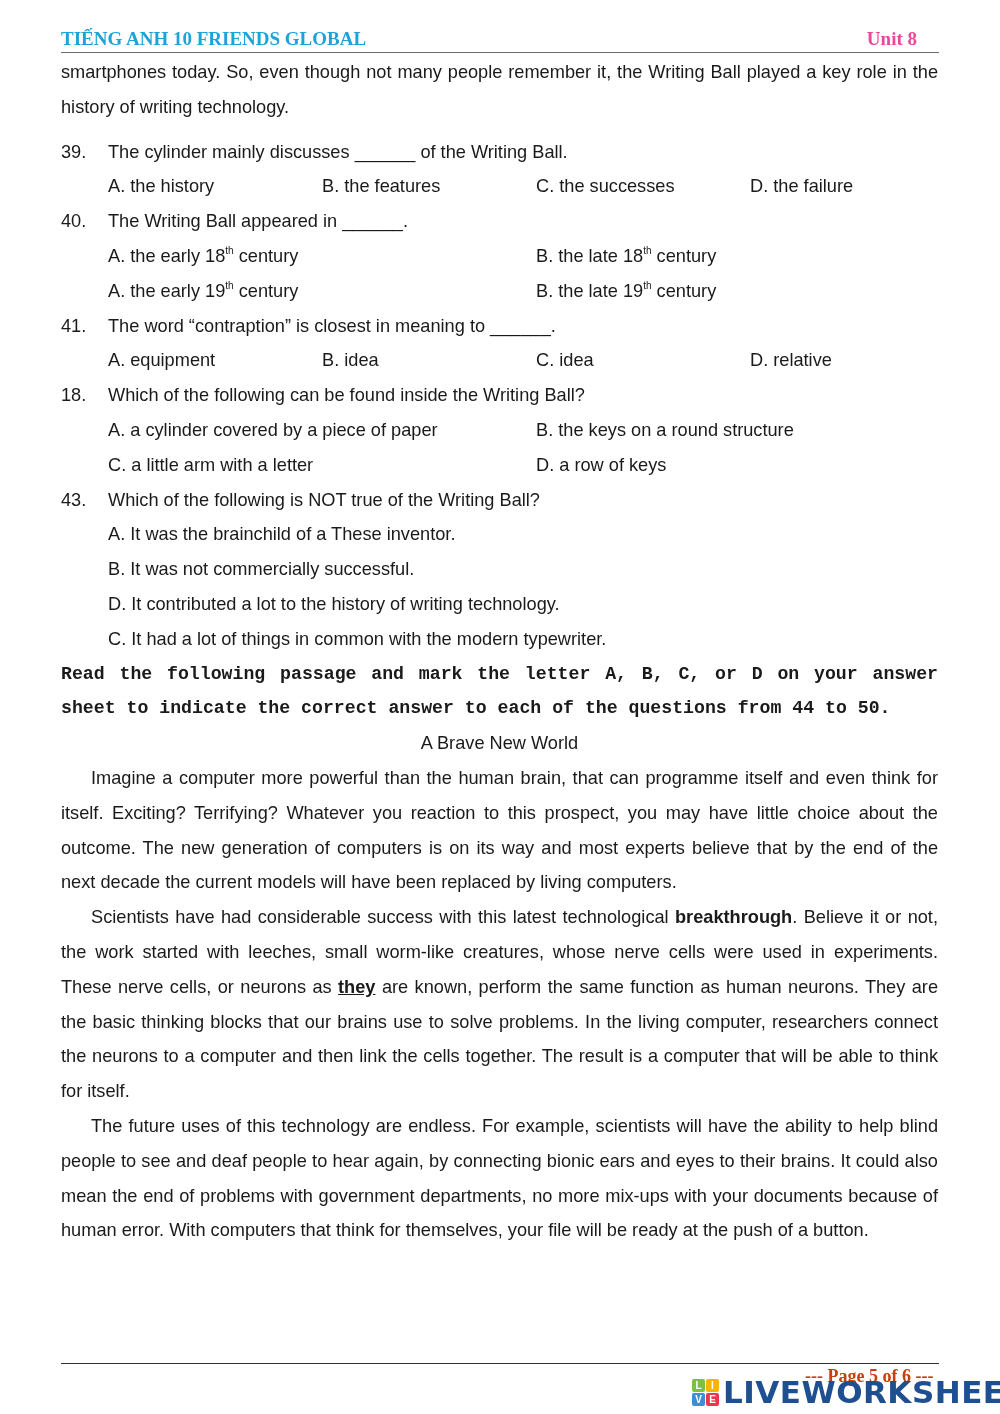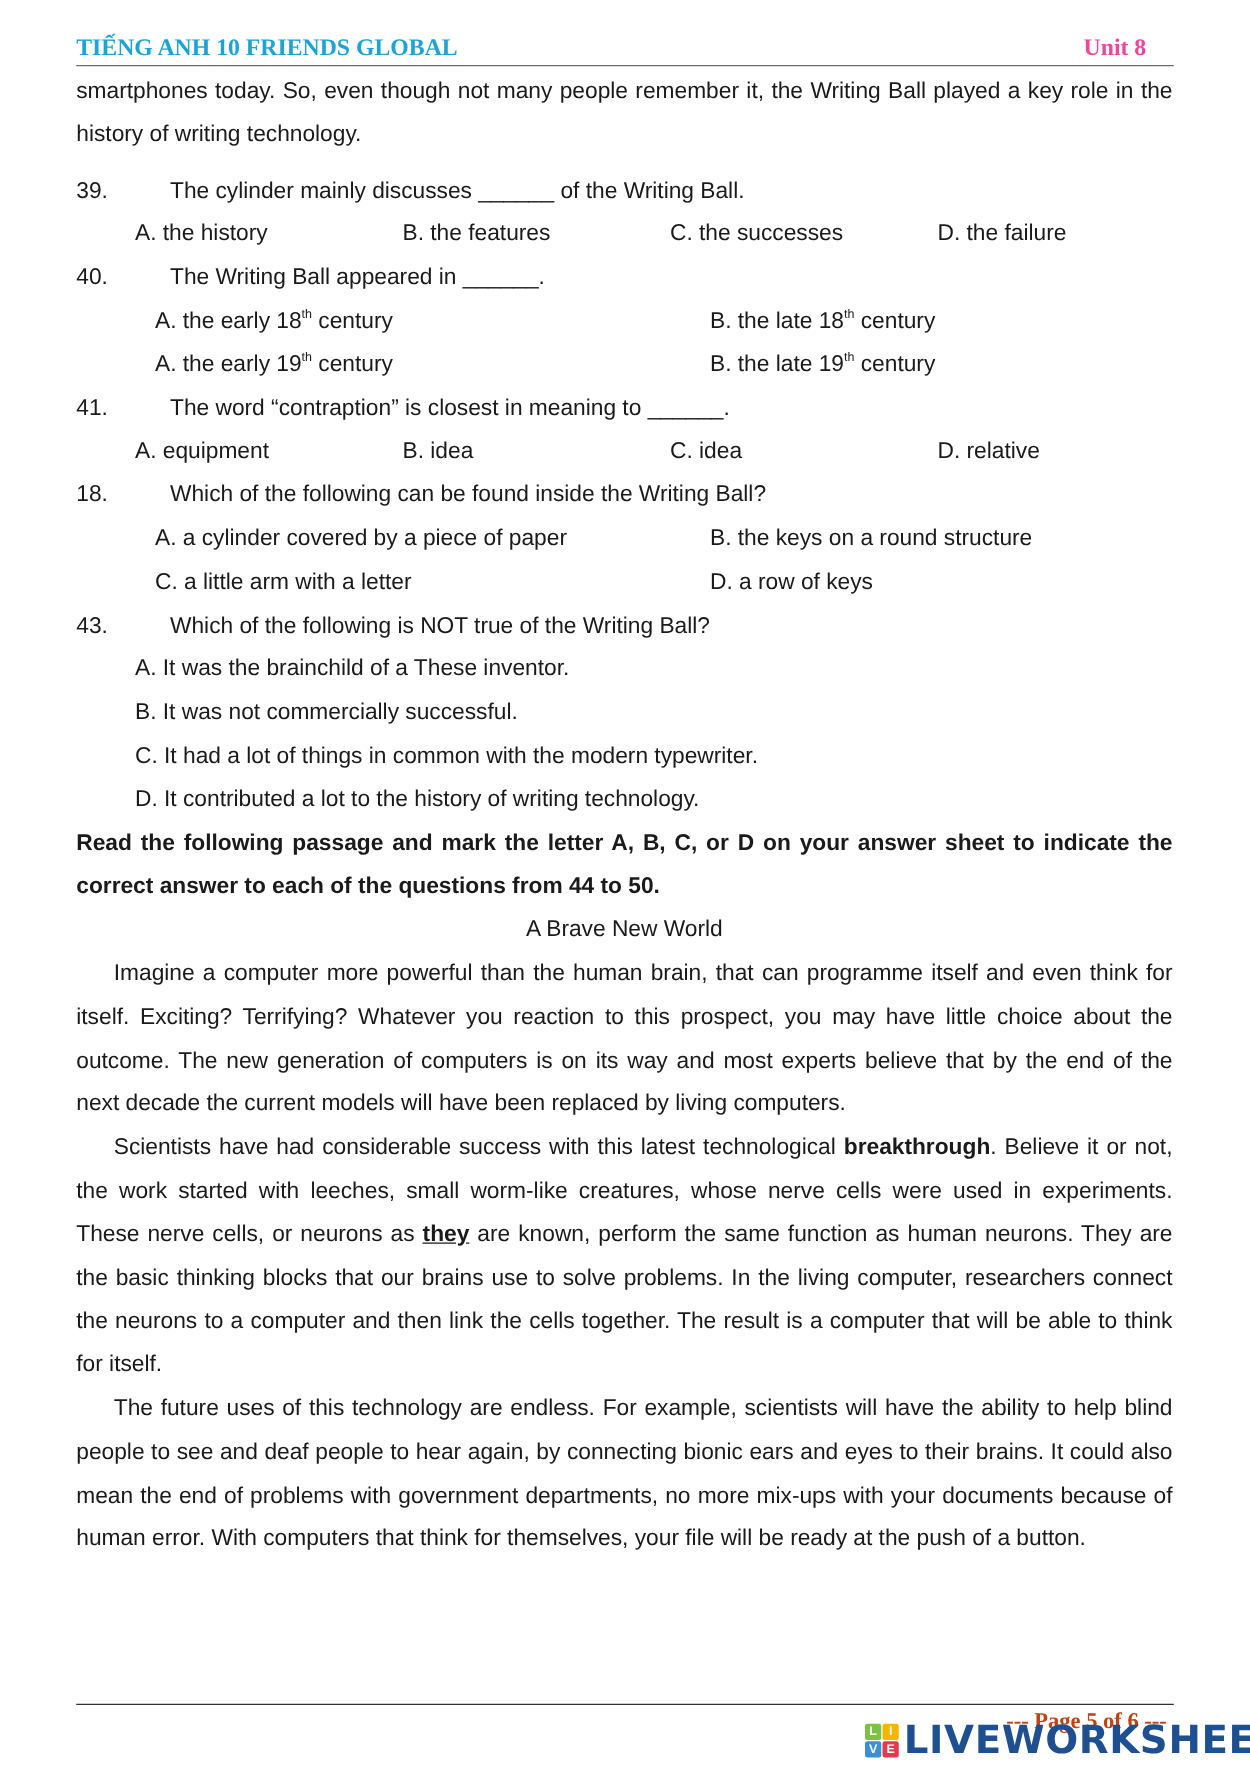--- a/index.html
+++ b/index.html
@@ -3,30 +3,30 @@
   <meta charset="utf-8">
   <style>
     html, body { margin: 0; padding: 0; background: #ffffff; }
     body { width: 1000px; height: 1414px; position: relative; overflow: hidden; font-family: "Liberation Sans", sans-serif; color: #1a1a1a; }
     .header { position: absolute; left: 61px; top: 26px; width: 878px; height: 26px; border-bottom: 1.5px solid #6b6b6b; }
     .header-title { position: absolute; left: 0; top: 2px; font-family: "Liberation Serif", serif; font-weight: bold; font-size: 19px; color: #1ea3d8; letter-spacing: 0px; }
     .header-unit { position: absolute; right: 22px; top: 2px; font-family: "Liberation Serif", serif; font-weight: bold; font-size: 19px; color: #ec4899; }
     .content { position: absolute; left: 61px; top: 55px; width: 877px; font-size: 18.2px; line-height: 34.8px; }
     .para { text-align: justify; margin: 0; }
     .para.indent { text-indent: 30px; }
-    .q { display: flex; margin: 0; gap: 28px; }
+    .q { display: flex; margin: 0; }
     .q-num { width: 47px; flex: none; }
     .q-text { flex: 1; }
     .opts { display: flex; margin-left: 47px; }
     .opt4 { width: 214px; flex: none; }
-    .opt2 { width: 428px; flex: none; margin-left: 16px; }
+    .opt2 { width: 428px; flex: none; }
     .opt1 { margin-left: 47px; }
     sup { font-size: 10px; line-height: 0; position: relative; top: -1px; vertical-align: super; }
     .gap-top { margin-top: 10px; }
-    .instr { font-weight: bold; text-align: justify; margin: 0; }
+    .instr { font-weight: bold; text-align: justify; margin: 0; font-family: Liberation Mono, monospace; }
     .center { text-align: center; margin: 0; }
     .bold { font-weight: bold; }
     .bold-u { font-weight: bold; text-decoration: underline; }
     .footer-line { position: absolute; left: 61px; top: 1363px; width: 878px; border-top: 1.5px solid #333; }
     .page-num { position: absolute; left: 805px; top: 1366px; font-family: "Liberation Serif", serif; font-weight: bold; font-size: 18px; color: #c2410c; }
     .lw-logo { position: absolute; left: 692px; top: 1374px; display: flex; align-items: center; }
     .lw-icon { display: grid; grid-template-columns: 13px 13px; grid-template-rows: 13px 13px; gap: 1px; margin-right: 4px; }
     .lw-icon span { font-size: 10px; font-weight: bold; color: #fff; display: flex; align-items: center; justify-content: center; border-radius: 2px; }
     .lw-text { font-family: "DejaVu Sans", sans-serif; font-weight: bold; font-size: 31px; color: #1d4f91; letter-spacing: 0.5px; }
   </style>
@@ -88,22 +88,22 @@
     <span class="opt2">C. a little arm with a letter</span>
     <span class="opt2">D. a row of keys</span>
   </div>
 
   <div class="q">
     <span class="q-num">43.</span>
     <span class="q-text">Which of the following is NOT true of the Writing Ball?</span>
   </div>
   <div class="opt1">A. It was the brainchild of a These inventor.</div>
   <div class="opt1">B. It was not commercially successful.</div>
+  <div class="opt1">D. It contributed a lot to the history of writing technology.</div>
   <div class="opt1">C. It had a lot of things in common with the modern typewriter.</div>
-  <div class="opt1">D. It contributed a lot to the history of writing technology.</div>
 
   <p class="instr gap-top">Read the following passage and mark the letter A, B, C, or D on your answer sheet to indicate the correct answer to each of the questions from 44 to 50.</p>
   <p class="center">A Brave New World</p>
 
   <p class="para indent">Imagine a computer more powerful than the human brain, that can programme itself and even think for itself. Exciting? Terrifying? Whatever you reaction to this prospect, you may have little choice about the outcome. The new generation of computers is on its way and most experts believe that by the end of the next decade the current models will have been replaced by living computers.</p>
   <p class="para indent"><span>Scientists have had considerable success with this latest technological </span><span class="bold">breakthrough</span><span>. Believe it or not, the work started with leeches, small worm-like creatures, whose nerve cells were used in experiments. These nerve cells, or neurons as </span><span class="bold-u">they</span><span> are known, perform the same function as human neurons. They are the basic thinking blocks that our brains use to solve problems. In the living computer, researchers connect the neurons to a computer and then link the cells together. The result is a computer that will be able to think for itself.</span></p>
   <p class="para indent">The future uses of this technology are endless. For example, scientists will have the ability to help blind people to see and deaf people to hear again, by connecting bionic ears and eyes to their brains. It could also mean the end of problems with government departments, no more mix-ups with your documents because of human error. With computers that think for themselves, your file will be ready at the push of a button.</p>
 </div>
 
 <div class="footer-line"></div>

